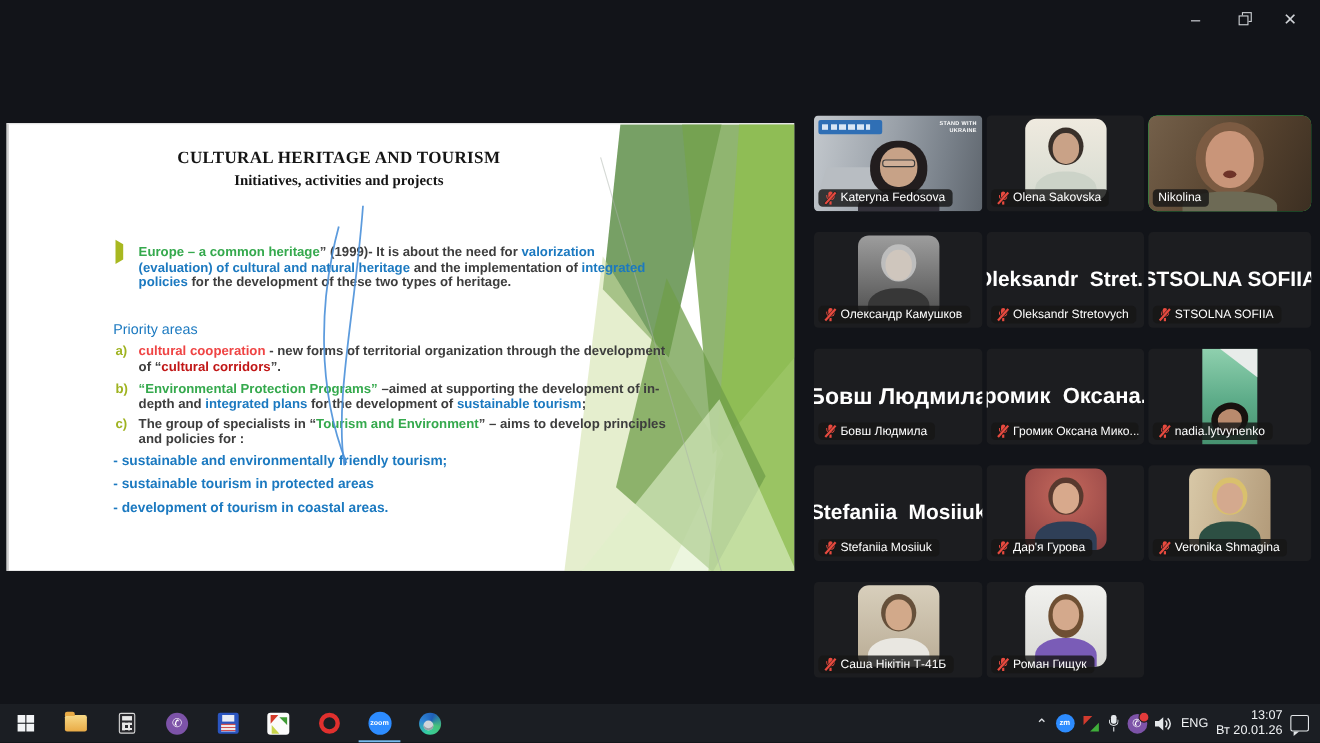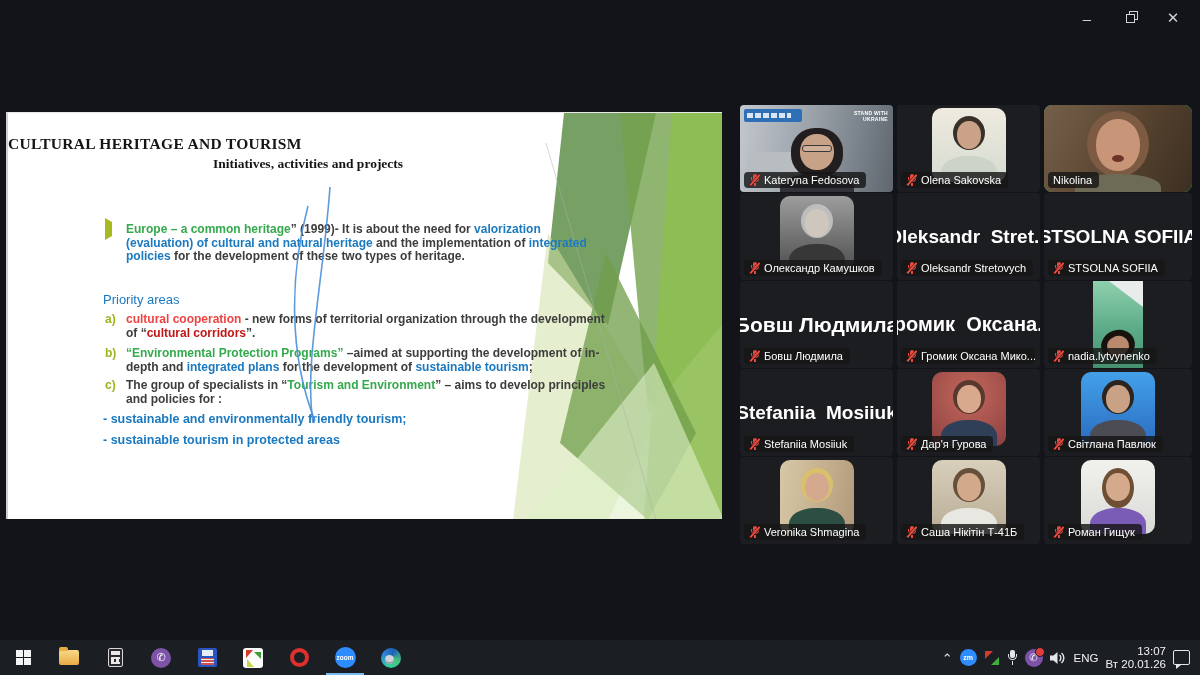--- a/index.html
+++ b/index.html
@@ -13,38 +13,38 @@
   .wc { width:26px; height:24px; display:flex; align-items:center; justify-content:center;
         font-size:15px; cursor:default; }
   .wc-restore { position:relative; }
   .wc-restore .sq1 { width:9px; height:9px; border:1.3px solid #cfd2d6; position:absolute; top:8px; left:9px; background:#121419;}
   .wc-restore .sq2 { width:9px; height:9px; border:1.3px solid #cfd2d6; position:absolute; top:5px; left:12px;}
 
   
   #slide { position:absolute; left:6px; top:112px; width:716px; height:407px;
            background:#ffffff; border-left:2px solid #cfcfcf; border-top:1px solid #e8e8e8; overflow:hidden; }
   #slide svg.deco { position:absolute; left:0; top:0; pointer-events:none; }
-  .s-title { position:absolute; left:0; top:22px; width:600px; 
+  .s-title { position:absolute; left:0; top:22px; width:600px; text-align:center;
              font-family:"Liberation Serif", serif; font-weight:bold; font-size:15.5px; color:#151515; letter-spacing:.3px;}
   .s-subtitle { position:absolute; left:0; top:43px; width:600px; text-align:center;
              font-family:"Liberation Serif", serif; font-weight:bold; font-size:13.5px; color:#151515;}
   .s-row { position:absolute; display:flex; font-weight:bold; font-size:12px; line-height:13.5px; color:#3d3d3d;}
   .s-marker { flex:0 0 21px; }
   .s-text { flex:1; }
   .g { color:#35a94d; } .b { color:#1b79c0; } .r { color:#ef4444; } .rr{ color:#c11616; }
   .olive { color:#9fb320; }
   .arrow-marker { width:0; height:0; border-left:7px solid #a8b820; border-top:4px solid transparent;
                   border-bottom:4px solid transparent; margin-top:2px; }
   .s-heading { position:absolute; left:95px; font-weight:normal; font-size:13px; color:#1b79c0; }
   .s-dash { position:absolute; left:95px; font-weight:bold; font-size:12.5px; color:#1b79c0; }
 
   
   #participants { position:absolute; left:740px; top:105px; width:452px; height:447px;
                   display:grid; grid-template-columns:153px 143px 148px;
-                  grid-template-rows:repeat(5,87px); gap:1px 4px; }
+                  grid-template-rows:repeat(5,87px); gap:19px 4px; }
   .tile { position:relative; background:#1c1d20; border-radius:4px; overflow:hidden; }
   .tile.active { outline:2.5px solid #2bd14d; outline-offset:-2px; border-radius:8px;text-align:center; }
   .name-tag { position:absolute; left:4px; bottom:4px; display:flex; align-items:center; gap:4px;
               background:rgba(22,22,22,.82); border-radius:4px; padding:2px 7px 2px 5px;
               color:#fff; font-size:11px; white-space:nowrap; max-width:94%; overflow:hidden; z-index:5;}
   .bigname { position:absolute; inset:0; display:flex; align-items:center; justify-content:center;
              color:#fff; font-size:19px; font-weight:bold; text-align:center; padding:0 4px; white-space:pre; }
   
   .mic-off { position:relative; width:11px; height:12px; flex:0 0 11px; }
   .mic-off i.body { position:absolute; left:3.5px; top:0; width:4px; height:7px; background:#e84a3f; border-radius:2px;}
@@ -211,20 +211,21 @@
 
     <div class="s-row" style="left:97px; top:266px; width:505px;">
       <span class="s-marker olive">c)</span>
       <span class="s-text">
         <span>The group of specialists in “</span><span class="g">Tourism and Environment</span><span>” – aims to develop principles and policies for :</span>
       </span>
     </div>
 
     <div class="s-dash" style="top:299px;">- sustainable and environmentally friendly tourism;</div>
     <div class="s-dash" style="top:320px;">- sustainable tourism in protected areas</div>
+    <div class="s-dash" style="top:341px;">- development of tourism in coastal areas.</div>
 
     <svg class="deco" width="716" height="407" viewBox="0 0 716 407">
       <path d="M 300,93 C 282,160 280,240 307,308" fill="none" stroke="#4a90d9" stroke-width="1.6" opacity="0.9"></path>
       <path d="M 322,74 C 315,170 296,250 305,310" fill="none" stroke="#4a90d9" stroke-width="1.6" opacity="0.9"></path>
     </svg>
   </div>
 
   <div id="participants">
 
     <div class="tile">
@@ -388,36 +389,20 @@
         <span class="mic-off">
             <i class="body"></i>
             <i class="stand"></i>
             <i class="foot"></i>
             <i class="slash"></i>
           </span>
         <span>Дар'я Гурова</span>
       </div>
     </div>
 
-    <div class="tile">
-      <div class="avatar v-pavliuk">
-        <div class="hair"></div>
-          <div class="head"></div>
-          <div class="torso"></div>
-      </div>
-      <div class="name-tag">
-        <span class="mic-off">
-            <i class="body"></i>
-            <i class="stand"></i>
-            <i class="foot"></i>
-            <i class="slash"></i>
-          </span>
-        <span>Світлана Павлюк</span>
-      </div>
-    </div>
 
     <div class="tile">
       <div class="avatar v-shmagina">
         <div class="hair"></div>
           <div class="head"></div>
           <div class="torso"></div>
       </div>
       <div class="name-tag">
         <span class="mic-off">
             <i class="body"></i>

